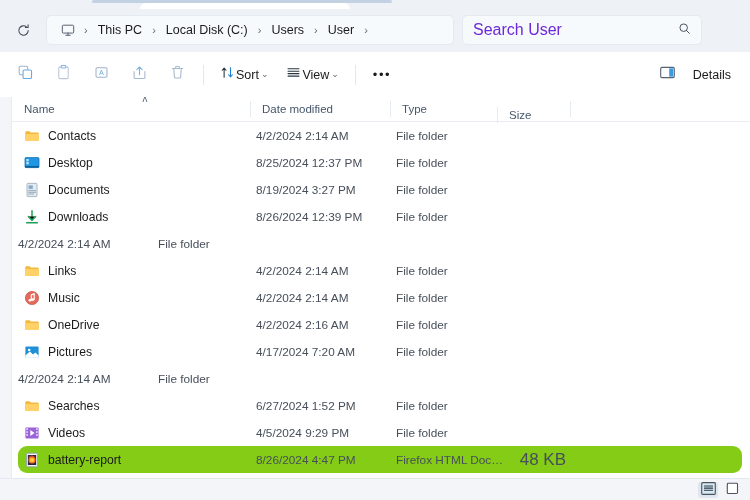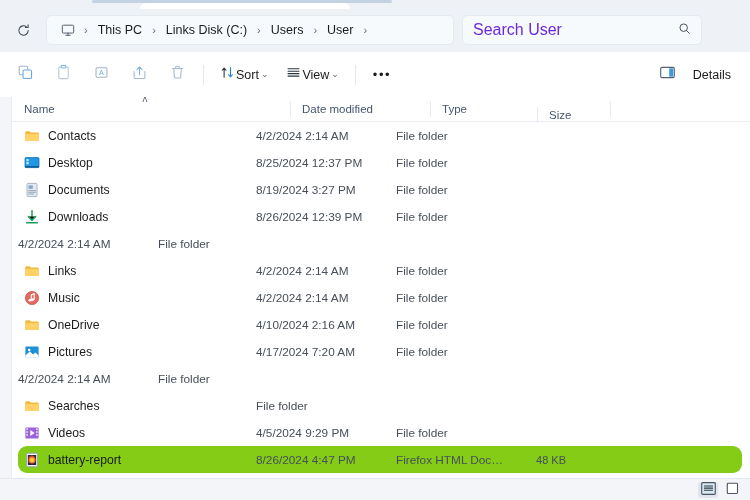--- a/index.html
+++ b/index.html
@@ -201,21 +201,21 @@
     white-space: nowrap;
   }
   .colhead .ch + .ch::before {
     content: "";
     position: absolute;
     left: 0; top: 4px; bottom: 4px;
     width: 1px;
     background: #e6ebf1;
   }
   .ch-name { flex: 0 0 238px; }
-  .ch-date { flex: 0 0 140px; margin-left: 40px; }
+  .ch-date { flex: 0 0 140px; }
   .ch-type { flex: 0 0 107px; }
   .ch-size { flex: 0 0 73px; margin-top: 12px; }
   .ch-pad  { flex: 1 1 auto; }
   .ch-pad::before {
     content: "";
     position: absolute;
     left: 0; top: 4px; bottom: 4px;
     width: 1px;
     background: #e6ebf1;
   }
@@ -255,21 +255,21 @@
   .c-name {
     flex: 0 0 238px;
     gap: 8px;
     padding-left: 6px;
   }
   .c-date { flex: 0 0 140px; color: #474f5a; font-size: 11.8px; }
   .c-type { flex: 0 0 107px; color: #474f5a; font-size: 11.8px; }
   .c-size {
     flex: 0 0 73px;
     color: #474f5a;
-    font-size: 11px;
+    font-size: 17px;
     justify-content: flex-end;
     padding-right: 10px;
   }
   .ficon {
     width: 16px; height: 16px;
     flex: 0 0 16px;
     display: flex; align-items: center; justify-content: center;
   }
   .ficon svg { display: block; }
 
@@ -315,21 +315,21 @@
     <div class="crumbbox">
       <span class="crumb-pcicon">
         <svg width="14" height="14" viewBox="0 0 16 16" fill="none">
           <rect x="1.5" y="2.5" width="13" height="9" rx="1.2" stroke="#515b67" stroke-width="1.1"></rect>
           <path d="M5.5 14h5M8 11.5V14" stroke="#515b67" stroke-width="1.1" stroke-linecap="round"></path>
         </svg>
       </span>
       <span class="chev">›</span>
       <span class="crumb">This PC</span>
       <span class="chev">›</span>
-      <span class="crumb">Links Disk (C:)</span>
+      <span class="crumb">Local Disk (C:)</span>
       <span class="chev">›</span>
       <span class="crumb">Users</span>
       <span class="chev">›</span>
       <span class="crumb">User</span>
       <span class="chev">›</span>
     </div>
 
     <div class="searchbox">
       <span class="sph">Search User</span>
       <span>
@@ -556,21 +556,21 @@
           <div class="row">
             <div class="cell c-name">
               <span class="ficon">
                 <svg width="16" height="16" viewBox="0 0 16 16">
                   <path d="M1.3 4.2a1 1 0 0 1 1-1h3.3l1.3 1.4h6.8a1 1 0 0 1 1 1v6.3a1 1 0 0 1-1 1H2.3a1 1 0 0 1-1-1V4.2Z" fill="#f2b93c"></path>
                   <path d="M1.3 5.9h13.4v6a1 1 0 0 1-1 1H2.3a1 1 0 0 1-1-1v-6Z" fill="#ffd166"></path>
                 </svg>
               </span>
               <span>OneDrive</span>
             </div>
-            <div class="cell c-date">4/10/2024 2:16 AM</div>
+            <div class="cell c-date">4/2/2024 2:16 AM</div>
             <div class="cell c-type">File folder</div>
             <div class="cell c-size"></div>
           </div>
           <div class="row">
             <div class="cell c-name">
               <span class="ficon">
                 <svg width="16" height="16" viewBox="0 0 16 16">
                   <rect x="1.4" y="2.4" width="13.2" height="11.2" rx="1" fill="#1f8fd6"></rect>
                   <circle cx="5.2" cy="5.9" r="1.25" fill="#ffffff"></circle>
                   <path d="M1.4 11.6 5.9 7.6l3.1 2.8 2.4-2 3.2 3.2v1.1a1 1 0 0 1-1 1H2.4a1 1 0 0 1-1-1v-1.1Z" fill="#ffffff"></path>
@@ -590,20 +590,21 @@
           <div class="row">
             <div class="cell c-name">
               <span class="ficon">
                 <svg width="16" height="16" viewBox="0 0 16 16">
                   <path d="M1.3 4.2a1 1 0 0 1 1-1h3.3l1.3 1.4h6.8a1 1 0 0 1 1 1v6.3a1 1 0 0 1-1 1H2.3a1 1 0 0 1-1-1V4.2Z" fill="#f2b93c"></path>
                   <path d="M1.3 5.9h13.4v6a1 1 0 0 1-1 1H2.3a1 1 0 0 1-1-1v-6Z" fill="#ffd166"></path>
                 </svg>
               </span>
               <span>Searches</span>
             </div>
+            <div class="cell c-date">6/27/2024 1:52 PM</div>
             <div class="cell c-type">File folder</div>
             <div class="cell c-size"></div>
           </div>
           <div class="row">
             <div class="cell c-name">
               <span class="ficon">
                 <svg width="16" height="16" viewBox="0 0 16 16">
                   <rect x="1.4" y="2.4" width="13.2" height="11.2" rx="1" fill="#9b63d8"></rect>
                   <rect x="2.3" y="3.3" width="1.7" height="1.7" fill="#e7d5fb"></rect>
                   <rect x="2.3" y="6.2" width="1.7" height="1.7" fill="#e7d5fb"></rect>

